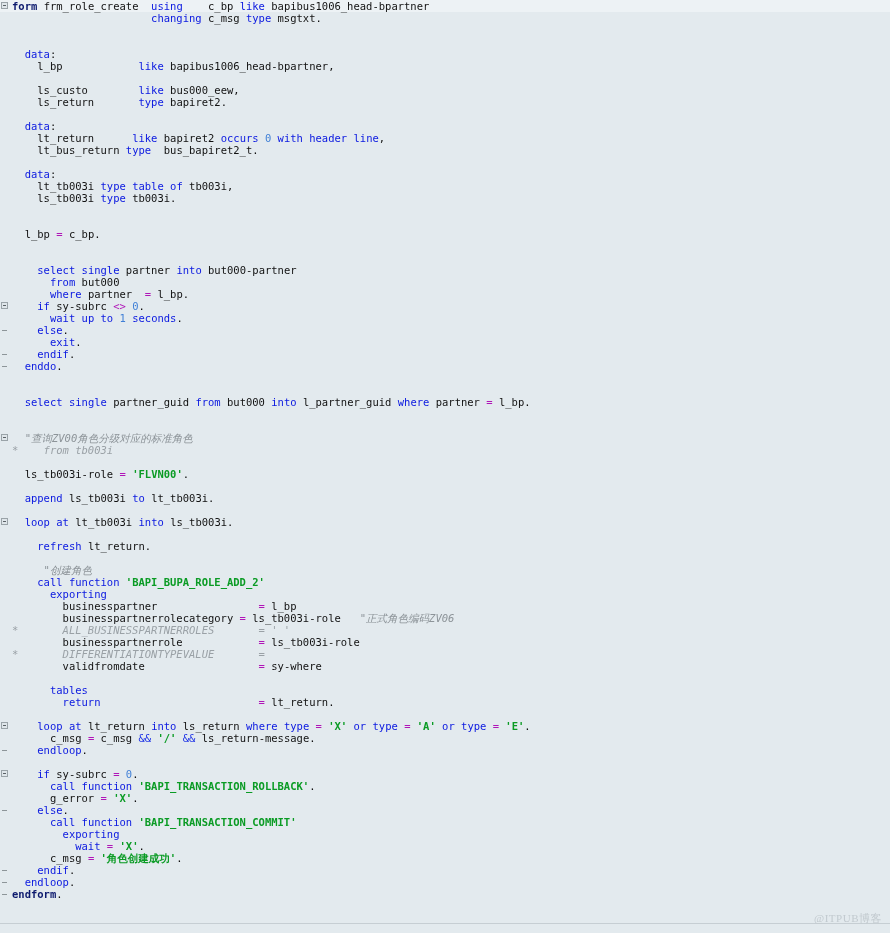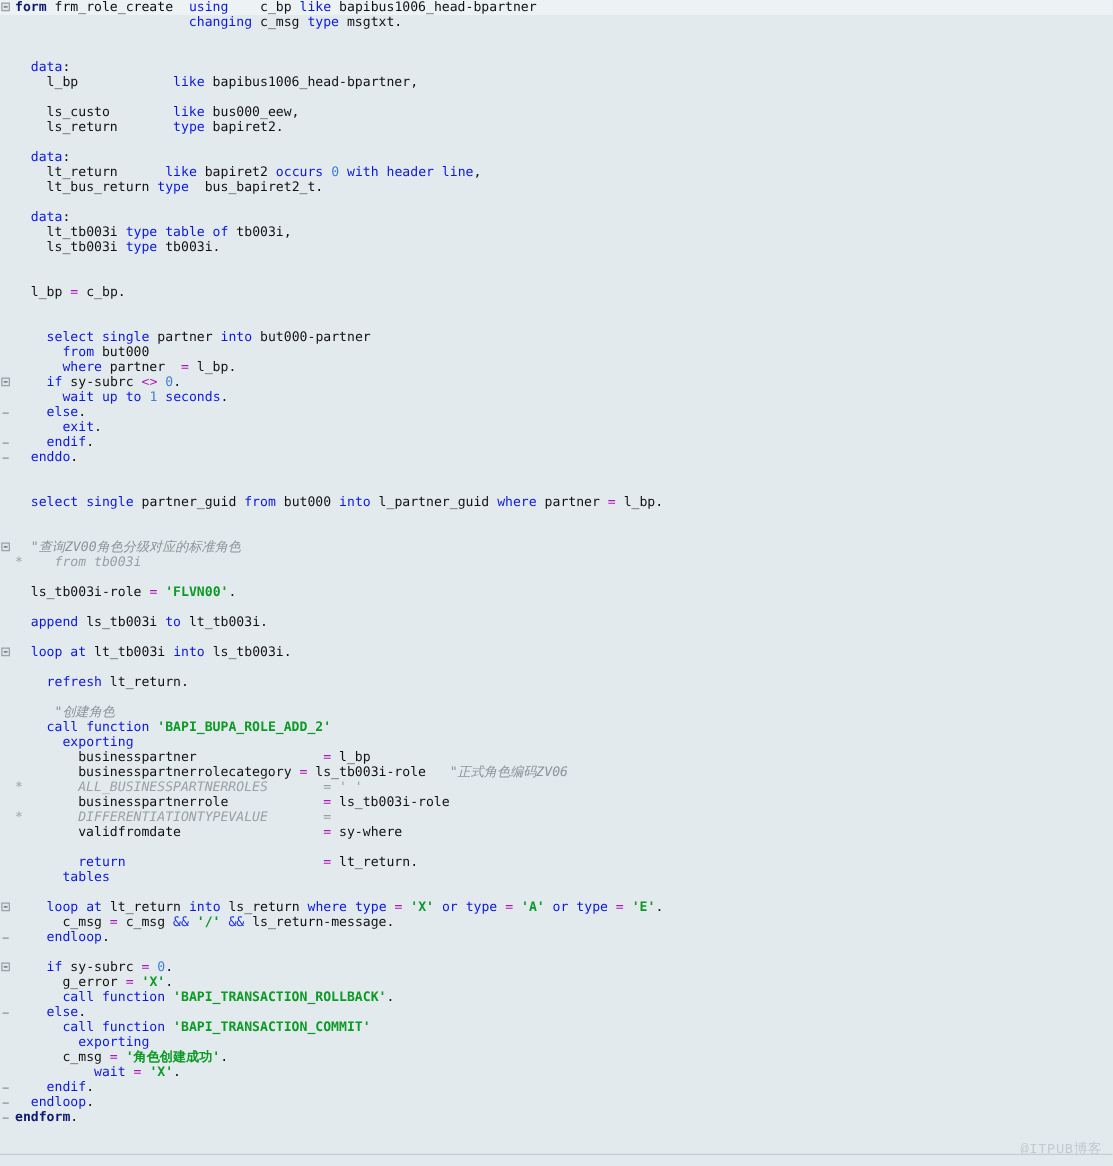--- a/index.html
+++ b/index.html
@@ -70,21 +70,21 @@
   .op   { color: #b015b8; }
   .opb  { color: #1a2fe6; }
   .cmt  { color: #8d9499; font-style: italic; }
   .cmtb { color: #9aa1a6; font-style: italic; }
   .plain{ color: #111111; }
 
   #watermark {
     position: absolute;
     right: 8px;
     top: 911px;
-    font-family: Liberation Mono, monospace;
+    font-family: Liberation Serif, serif;
     font-size: 11px;
     color: #c2cacf;
     letter-spacing: 0.5px;
   }
   #underline-endform {
     position: absolute;
     left: 0px; top: 923px;
     width: 890px; height: 1px;
     background: #c6ced3;
   }
@@ -144,34 +144,34 @@
       <div class="line"><span class="gutter"></span><span class="txt"><span class="cmt">     "创建角色</span></span></div>
       <div class="line"><span class="gutter"></span><span class="txt">    <span class="kw">call</span> <span class="kw">function</span> <span class="str">'BAPI_BUPA_ROLE_ADD_2'</span></span></div>
       <div class="line"><span class="gutter"></span><span class="txt">      <span class="kw">exporting</span></span></div>
       <div class="line"><span class="gutter"></span><span class="txt">        <span class="plain">businesspartner</span>                <span class="op">=</span> <span class="plain">l_bp</span></span></div>
       <div class="line"><span class="gutter"></span><span class="txt">        <span class="plain">businesspartnerrolecategory</span> <span class="op">=</span> <span class="plain">ls_tb003i</span><span class="plain">-</span><span class="plain">role</span>   <span class="cmt">"正式角色编码ZV06</span></span></div>
       <div class="line"><span class="gutter"></span><span class="txt"><span class="cmtb">*       ALL_BUSINESSPARTNERROLES       = ' '</span></span></div>
       <div class="line"><span class="gutter"></span><span class="txt">        <span class="plain">businesspartnerrole</span>            <span class="op">=</span> <span class="plain">ls_tb003i</span><span class="plain">-</span><span class="plain">role</span></span></div>
       <div class="line"><span class="gutter"></span><span class="txt"><span class="cmtb">*       DIFFERENTIATIONTYPEVALUE       =</span></span></div>
       <div class="line"><span class="gutter"></span><span class="txt">        <span class="plain">validfromdate</span>                  <span class="op">=</span> <span class="plain">sy</span><span class="plain">-</span><span class="plain">where</span></span></div>
       <div class="line"><span class="gutter"></span></div>
+      <div class="line"><span class="gutter"></span><span class="txt">      <span class="kw">tables</span></span></div>
       <div class="line"><span class="gutter"></span><span class="txt">        <span class="kw">return</span>                         <span class="op">=</span> <span class="plain">lt_return</span><span class="plain">.</span></span></div>
-      <div class="line"><span class="gutter"></span><span class="txt">      <span class="kw">tables</span></span></div>
       <div class="line"><span class="gutter"></span><span class="txt"></span></div>
       <div class="line"><span class="gutter"><span class="fold-box"></span></span><span class="txt">    <span class="kw">loop</span> <span class="kw">at</span> <span class="plain">lt_return</span> <span class="kw">into</span> <span class="plain">ls_return</span> <span class="kw">where</span> <span class="kw">type</span> <span class="op">=</span> <span class="str">'X'</span> <span class="kw">or</span> <span class="kw">type</span> <span class="op">=</span> <span class="str">'A'</span> <span class="kw">or</span> <span class="kw">type</span> <span class="op">=</span> <span class="str">'E'</span><span class="plain">.</span></span></div>
       <div class="line"><span class="gutter"></span><span class="txt">      <span class="plain">c_msg</span> <span class="op">=</span> <span class="plain">c_msg</span> <span class="opb">&amp;&amp;</span> <span class="str">'/'</span> <span class="opb">&amp;&amp;</span> <span class="plain">ls_return</span><span class="plain">-</span><span class="plain">message</span><span class="plain">.</span></span></div>
       <div class="line"><span class="gutter"><span class="fold-dash"></span></span><span class="txt">    <span class="kw">endloop</span><span class="plain">.</span></span></div>
       <div class="line"><span class="gutter"></span><span class="txt"></span></div>
       <div class="line"><span class="gutter"><span class="fold-box"></span></span><span class="txt">    <span class="kw">if</span> <span class="plain">sy</span><span class="plain">-</span><span class="plain">subrc</span> <span class="op">=</span> <span class="num">0</span><span class="plain">.</span></span></div>
+      <div class="line"><span class="gutter"></span><span class="txt">      <span class="kw">call</span> <span class="kw">function</span> <span class="str">'BAPI_TRANSACTION_ROLLBACK'</span><span class="plain">.</span></span></div>
       <div class="line"><span class="gutter"></span><span class="txt">      <span class="plain">g_error</span> <span class="op">=</span> <span class="str">'X'</span><span class="plain">.</span></span></div>
-      <div class="line"><span class="gutter"></span><span class="txt">      <span class="kw">call</span> <span class="kw">function</span> <span class="str">'BAPI_TRANSACTION_ROLLBACK'</span><span class="plain">.</span></span></div>
       <div class="line"><span class="gutter"><span class="fold-dash"></span></span><span class="txt">    <span class="kw">else</span><span class="plain">.</span></span></div>
       <div class="line"><span class="gutter"></span><span class="txt">      <span class="kw">call</span> <span class="kw">function</span> <span class="str">'BAPI_TRANSACTION_COMMIT'</span></span></div>
       <div class="line"><span class="gutter"></span><span class="txt">        <span class="kw">exporting</span></span></div>
+      <div class="line"><span class="gutter"></span><span class="txt">          <span class="kw">wait</span> <span class="op">=</span> <span class="str">'X'</span><span class="plain">.</span></span></div>
       <div class="line"><span class="gutter"></span><span class="txt">      <span class="plain">c_msg</span> <span class="op">=</span> <span class="str">'角色创建成功'</span><span class="plain">.</span></span></div>
-      <div class="line"><span class="gutter"></span><span class="txt">          <span class="kw">wait</span> <span class="op">=</span> <span class="str">'X'</span><span class="plain">.</span></span></div>
       <div class="line"><span class="gutter"><span class="fold-dash"></span></span><span class="txt">    <span class="kw">endif</span><span class="plain">.</span></span></div>
       <div class="line"><span class="gutter"><span class="fold-dash"></span></span><span class="txt">  <span class="kw">endloop</span><span class="plain">.</span></span></div>
       <div class="line"><span class="gutter"><span class="fold-dash"></span></span><span class="txt"><span class="formkw">endform</span><span class="plain">.</span></span></div>
     </div>
   <div id="underline-endform"></div>
   <div id="watermark">@ITPUB博客</div>
 </div>
 
 </body></html>

